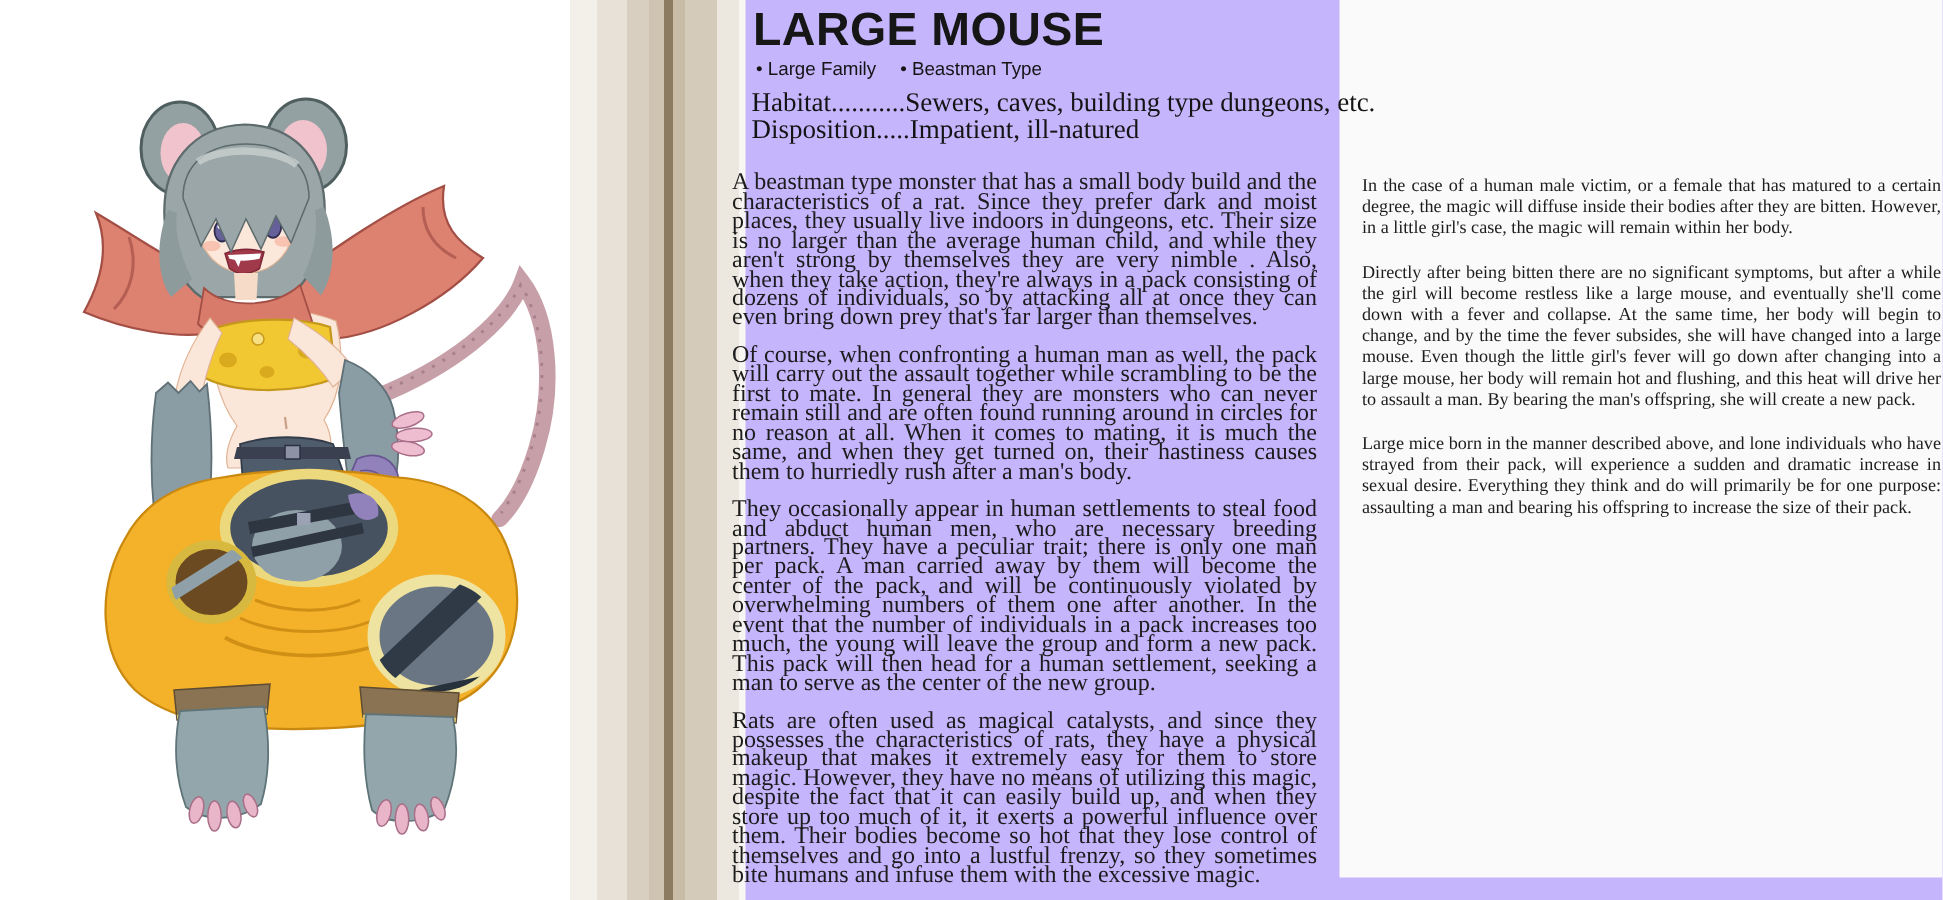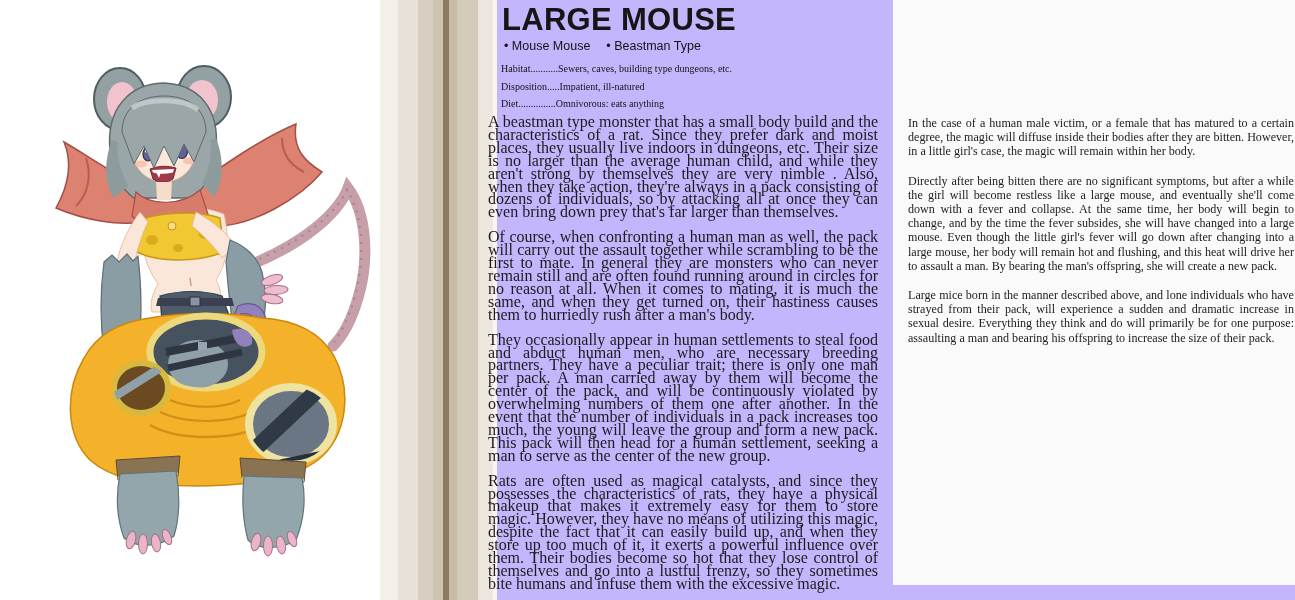--- a/index.html
+++ b/index.html
@@ -28,21 +28,21 @@
     font-family:"Liberation Sans", sans-serif; font-weight:bold;
     font-size:31px; letter-spacing:0.3px; color:#161616; white-space:nowrap;
   }
   .page-subtitle {
     position:absolute; left:504px; top:39px;
     font-family:"Liberation Sans", sans-serif; font-size:12.5px; color:#141414; white-space:nowrap;
   }
   .page-subtitle .sub-type { margin-left:16px;text-align:center; }
   .stats-block {
     position:absolute; left:501px; top:60px;
-    font-size:10px; line-height:17.5px; color:#141414; white-space:nowrap;
+    font-size:18px; line-height:17.5px; color:#141414; white-space:nowrap;
   }
   .body-col { position:absolute; top:116px; text-align:justify; }
   .col-left  { left:488px; width:390px; font-size:16px; line-height:12.9px; }
   .col-right { left:908px; width:386px; font-size:12.1px; line-height:14.2px; z-index:2; }
   .col-left  p { margin:0 0 12px 0; }
   .col-right p { margin:0 0 15px 0; }
 </style>
 </head>
 <body>
 
@@ -190,27 +190,26 @@
         <ellipse cx="281" cy="545" rx="4.5" ry="9" fill="#e9b6c9" stroke="#a96e88" stroke-width="1" transform="rotate(-10 281 545)"></ellipse>
         <ellipse cx="292" cy="539" rx="4" ry="8" fill="#e9b6c9" stroke="#a96e88" stroke-width="1" transform="rotate(-22 292 539)"></ellipse>
       </g>
     </svg>
   </div>
 
   <div class="gutter"></div>
 
   <div class="page-title">LARGE MOUSE</div>
   <div class="page-subtitle">
-    <span class="sub-family">• Mouse Mouse</span><span class="sub-type">• Beastman Type</span>
+    <span class="sub-family">• Large Family</span><span class="sub-type">• Beastman Type</span>
   </div>
 
   <div class="stats-block">
     <div>Habitat...........Sewers, caves, building type dungeons, etc.</div>
     <div>Disposition.....Impatient, ill-natured</div>
-    <div>Diet...............Omnivorous: eats anything</div>
   </div>
 
   <div class="body-col col-left">
     <p>A beastman type monster that has a small body build and the characteristics of a rat. Since they prefer dark and moist places, they usually live indoors in dungeons, etc. Their size is no larger than the average human child, and while they aren't strong by themselves they are very nimble . Also, when they take action, they're always in a pack consisting of dozens of individuals, so by attacking all at once they can even bring down prey that's far larger than themselves.</p>
     <p>Of course, when confronting a human man as well, the pack will carry out the assault together while scrambling to be the first to mate. In general they are monsters who can never remain still and are often found running around in circles for no reason at all. When it comes to mating, it is much the same, and when they get turned on, their hastiness causes them to hurriedly rush after a man's body.</p>
     <p>They occasionally appear in human settlements to steal food and abduct human men, who are necessary breeding partners. They have a peculiar trait; there is only one man per pack. A man carried away by them will become the center of the pack, and will be continuously violated by overwhelming numbers of them one after another. In the event that the number of individuals in a pack increases too much, the young will leave the group and form a new pack. This pack will then head for a human settlement, seeking a man to serve as the center of the new group.</p>
     <p>Rats are often used as magical catalysts, and since they possesses the characteristics of rats, they have a physical makeup that makes it extremely easy for them to store magic. However, they have no means of utilizing this magic, despite the fact that it can easily build up, and when they store up too much of it, it exerts a powerful influence over them. Their bodies become so hot that they lose control of themselves and go into a lustful frenzy, so they sometimes bite humans and infuse them with the excessive magic.</p>
   </div>
   <div class="body-col col-right">
     <p>In the case of a human male victim, or a female that has matured to a certain degree, the magic will diffuse inside their bodies after they are bitten. However, in a little girl's case, the magic will remain within her body.</p>

